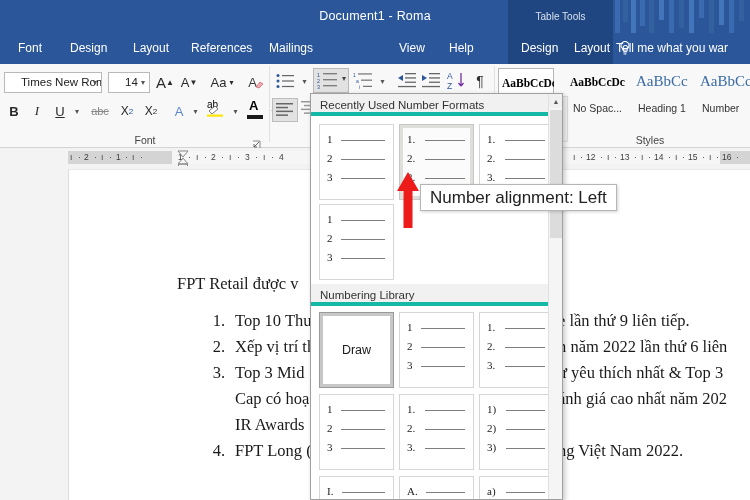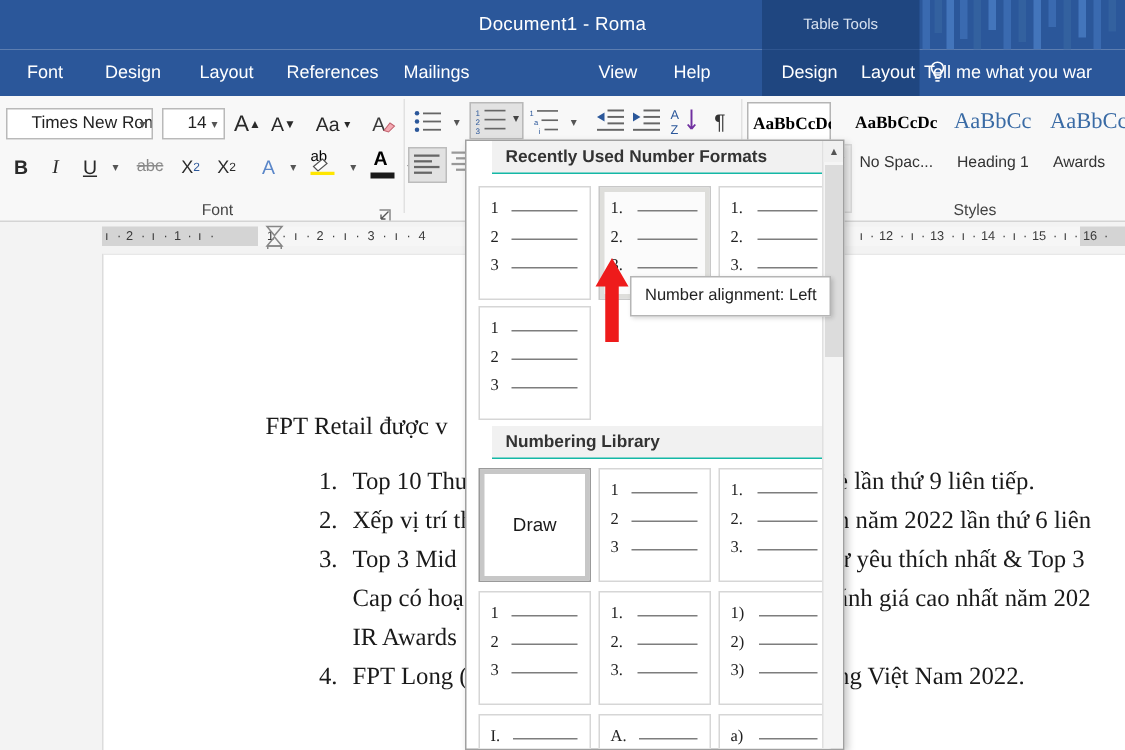--- a/index.html
+++ b/index.html
@@ -173,26 +173,26 @@
   
   .dropdown {
     position: absolute; left: 310px; top: 93px;
     width: 253px; height: 407px;
     background: #ffffff;
     border: 1px solid #a0a0a0;
     box-shadow: 2px 2px 5px rgba(0,0,0,.22);
     overflow: hidden;
   }
   .dd-header {
-    position: absolute; left: 17px;
+    position: absolute; left: 0;
     width: 251px; height: 22px;
     background: #f1f1f1;
-    border-bottom: 1px solid #14b8a6;
+    border-bottom: 4px solid #14b8a6;
     font-size: 11.5px;
-    font-weight: bold;
+    font-weight: normal;
     color: #333;
     line-height: 22px;
     padding-left: 9px;
   }
   .gal {
     position: absolute;
     width: 75px; height: 76px;
     background: #fff;
     border: 1px solid #d6d6d6;
   }
@@ -249,21 +249,21 @@
     background: #f4f4f4; border: 1px solid #dcdcdc;
   }
 
   
   .tooltip {
     position: absolute; left: 420px; top: 184px;
     height: 27px;
     background: #ffffff;
     border: 1px solid #b5b5b5;
     box-shadow: 1px 1px 3px rgba(0,0,0,.18);
-    font-size: 11px; color: #222;
+    font-size: 17px; color: #222;
     line-height: 25px;
     padding: 0 9px;
     white-space: nowrap;
   }
 
   
   .arrow {
     position: absolute; left: 396px; top: 172px;
     width: 24px; height: 56px;
   }
@@ -484,21 +484,21 @@
   <div style="position:absolute; left:570px; top:68px; width:58px; height:56px;">
     <div style="position:absolute;left:0;top:8px;font-size:11.5px;font-weight:bold;font-family:'Liberation Serif',serif;white-space:nowrap">AaBbCcDc</div>
     <div style="position:absolute;left:3px;top:34px;font-size:10.5px;color:#333;white-space:nowrap">No Spac...</div>
   </div>
   <div style="position:absolute; left:636px; top:68px; width:60px; height:56px;">
     <div style="position:absolute;left:0;top:5px;font-size:15px;color:#3a6ba5;font-family:'Liberation Serif',serif;white-space:nowrap">AaBbCc</div>
     <div style="position:absolute;left:2px;top:34px;font-size:10.5px;color:#333;white-space:nowrap">Heading 1</div>
   </div>
   <div style="position:absolute; left:700px; top:68px; width:58px; height:56px;">
     <div style="position:absolute;left:0;top:5px;font-size:15px;color:#3a6ba5;font-family:'Liberation Serif',serif;white-space:nowrap">AaBbCc</div>
-    <div style="position:absolute;left:2px;top:34px;font-size:10.5px;color:#333;white-space:nowrap">Awards</div>
+    <div style="position:absolute;left:2px;top:34px;font-size:10.5px;color:#333;white-space:nowrap">Number</div>
   </div>
   <div class="styles-sb">
     <div style="position:absolute;left:0;top:0;width:12px;height:12px;display:flex;align-items:center;justify-content:center;font-size:7px;color:#444">▲</div>
   </div>
   <div class="grp-label" style="left:590px; top:134px; width:120px;">Styles</div>
 
   <div class="rulerwrap">
     <div class="ruler" style="left:68px; width:104px; background:#d4d4d4;"></div>
     <div class="ruler light" style="left:172px; width:390px;"></div>
     <div class="ruler light" style="left:562px; width:175px;"></div>

